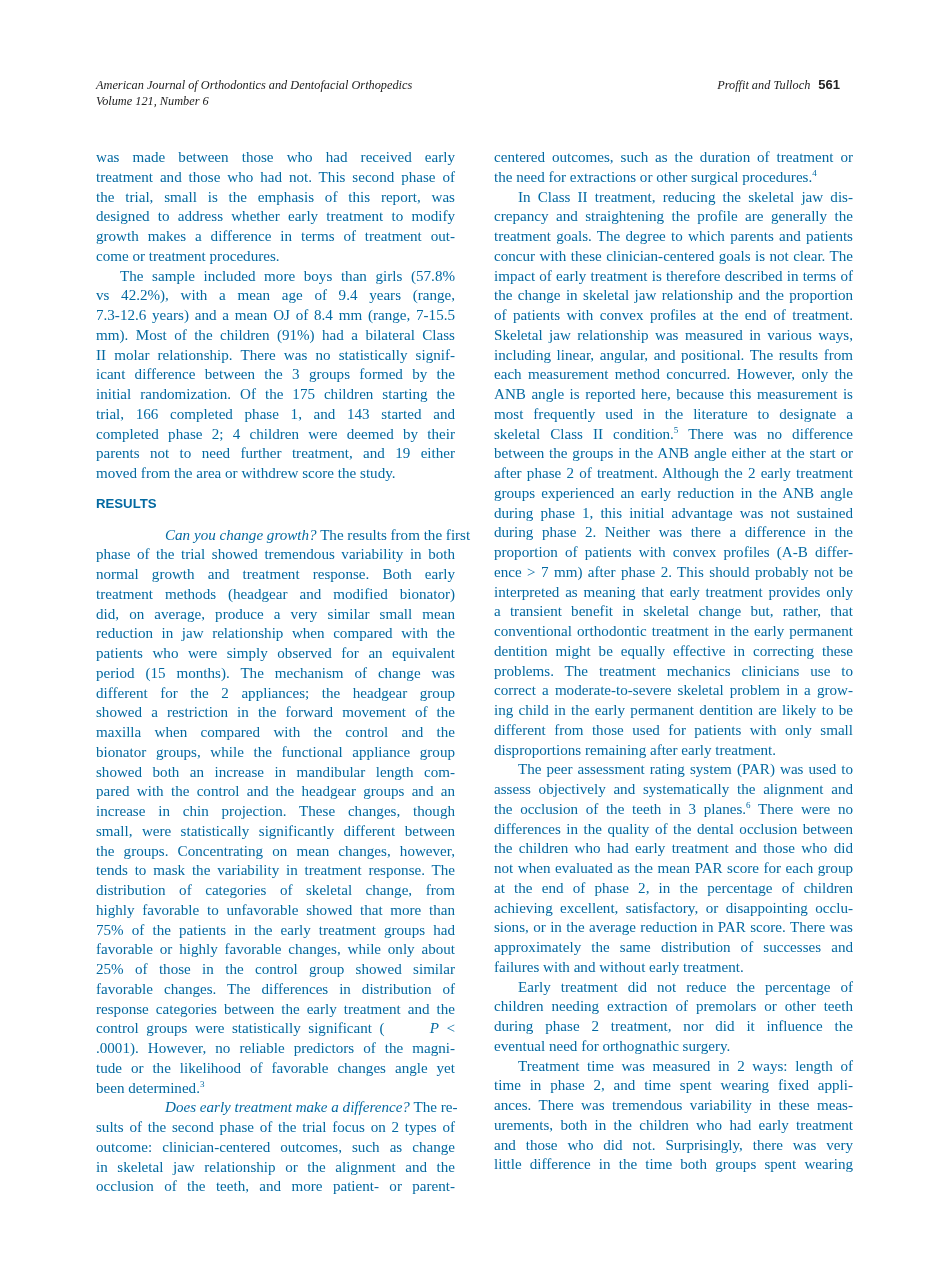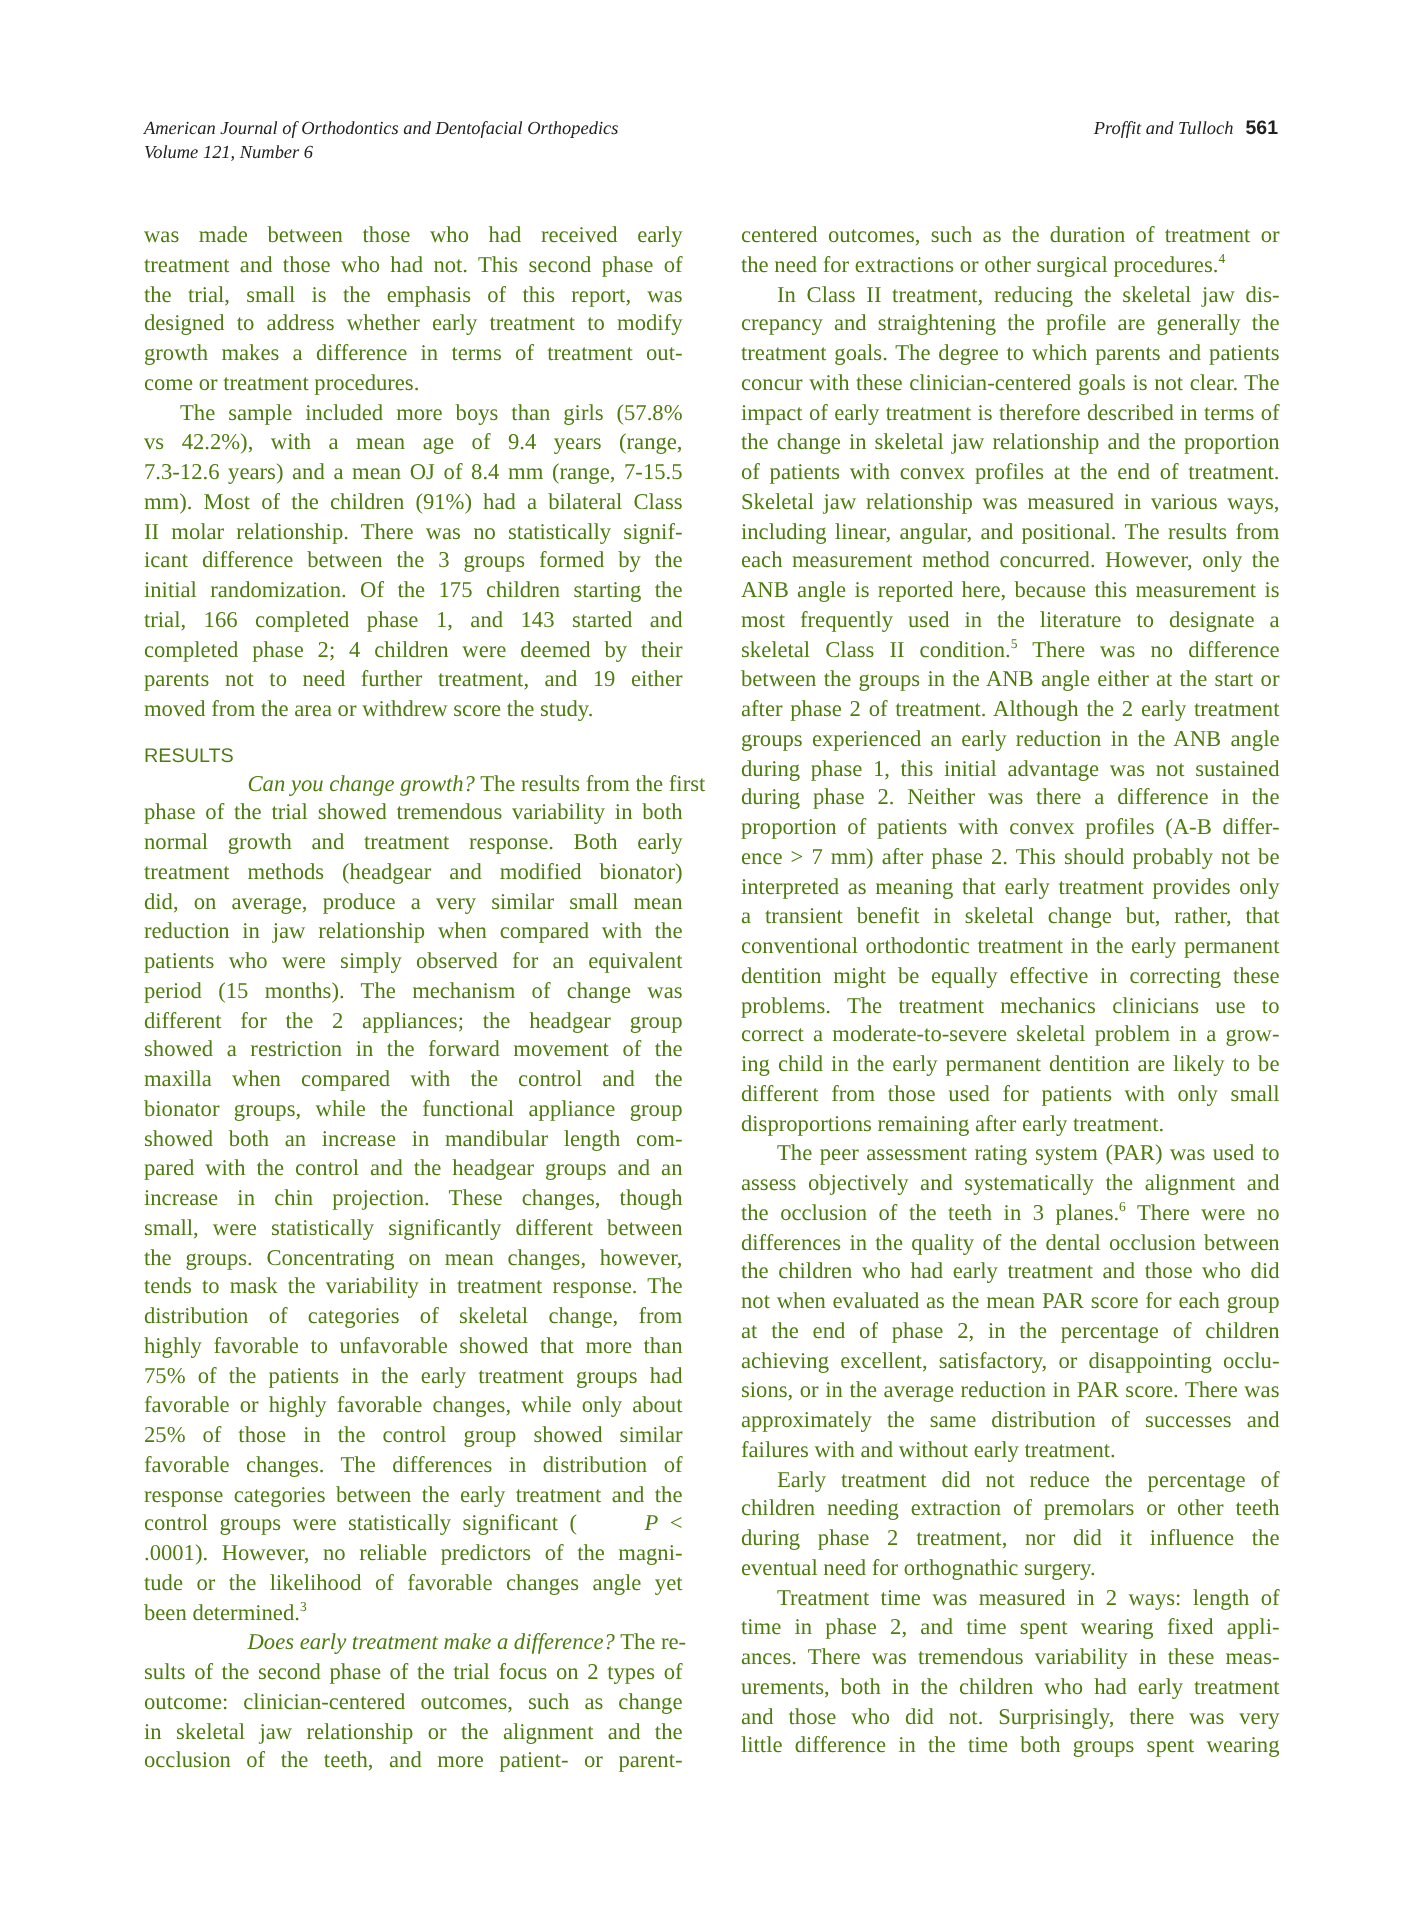--- a/index.html
+++ b/index.html
@@ -2,34 +2,34 @@
 <html><head>
 <meta charset="utf-8">
 <style>
   html, body { margin: 0; padding: 0; background: #ffffff; }
   body { width: 950px; height: 1274px; position: relative; overflow: hidden; color: #1a1a1a; }
   .running-head {
     position: absolute; left: 96px; top: 77px; width: 756px;
     font-family: "Liberation Serif", serif; font-style: italic; font-size: 12.3px; line-height: 16px; color: #222;
   }
   .rh-left { position: absolute; left: 0; top: 0; }
-  .rh-right { position: absolute; right: 0; top: 0; white-space: nowrap; }
+  .rh-right { position: absolute; right: 12px; top: 0; white-space: nowrap; }
   .page-num { font-family: "Liberation Sans", sans-serif; font-style: normal; font-weight: bold; font-size: 13px; margin-left: 8px; }
   .col {
     position: absolute; top: 148px; width: 359px;
-    font-family: "Liberation Serif", serif; font-size: 15.1px; line-height: 19.75px; color: #4d7c0f;
+    font-family: "Liberation Serif", serif; font-size: 15.1px; line-height: 19.75px; color: #0369a1;
   }
   .col-left { left: 96px; }
   .col-right { left: 494px; }
   .line { display: block; height: 19.75px; white-space: nowrap; text-align: justify; text-align-last: justify; overflow: visible; }
   .line.last { text-align-last: left; }
   .line.indent { text-indent: 24px; }
   .heading {
-    display: block; font-family: "Liberation Sans", sans-serif; font-weight: normal; font-size: 13.2px;
-    height: 19.75px; line-height: 19.75px; margin-top: 10px; margin-bottom: 0;
+    display: block; font-family: "Liberation Sans", sans-serif; font-weight: bold; font-size: 13.2px;
+    height: 19.75px; line-height: 19.75px; margin-top: 10px; margin-bottom: 12px;
   }
   sup { font-size: 9px; line-height: 0; vertical-align: 6px; }
   i { font-style: italic; margin-left: 45px; }
 </style>
 </head>
 <body>
 
 <div class="running-head">
   <div class="rh-left">
     <div>American Journal of Orthodontics and Dentofacial Orthopedics</div>

